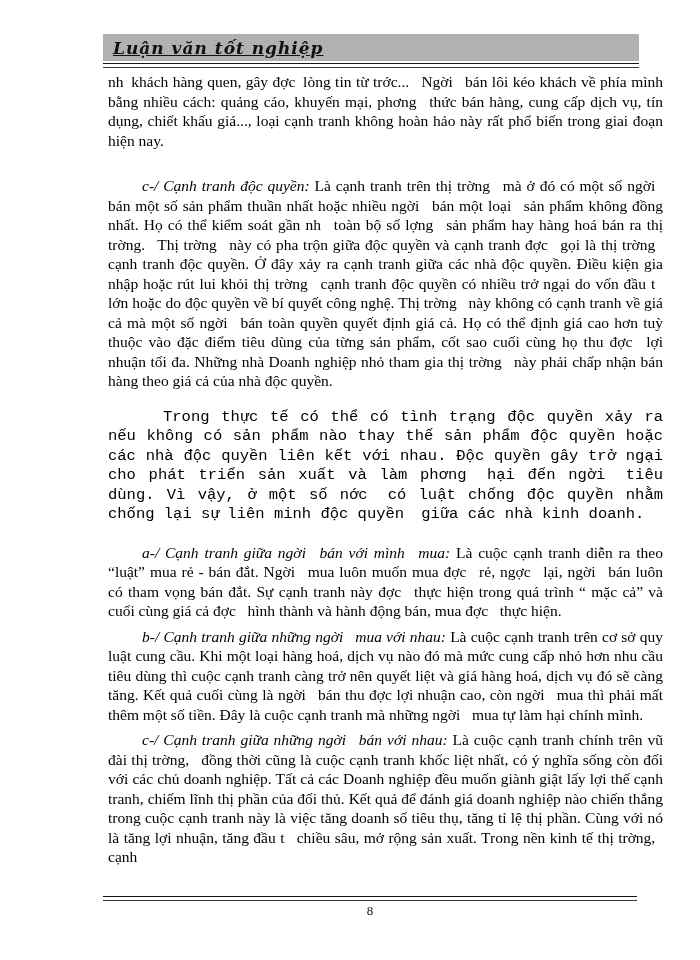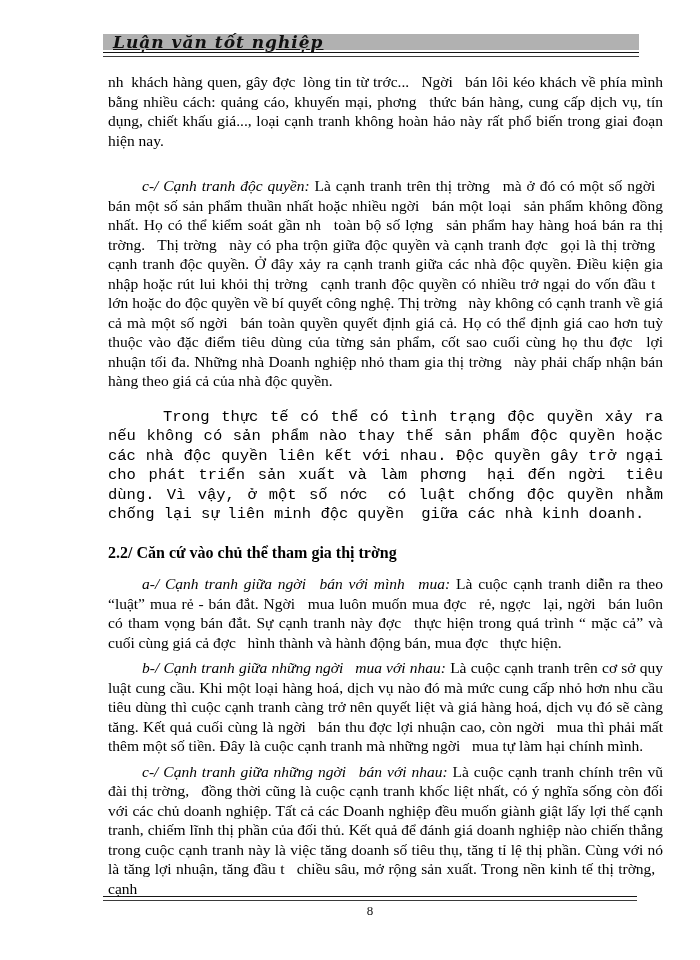--- a/index.html
+++ b/index.html
@@ -9,21 +9,21 @@
     font-family: "Liberation Serif", serif;
     color: #000000;
     overflow: hidden;
   }
   .page { position: relative; width: 700px; height: 960px; background: #ffffff; }
 
   
   .header { position: absolute; left: 103px; top: 34px; width: 536px; }
   .header-band {
     background: #b1b1b1;
-    height: 16px;
+    height: 27px;
     display: flex; align-items: center;
     padding-left: 10px;
     box-sizing: border-box;
   }
   .header-title {
     font-family: "DejaVu Serif", serif;
     font-style: italic;
     font-weight: bold;
     font-size: 17px;
     text-decoration: underline;
@@ -84,21 +84,20 @@
   </div>
 
   <div class="content">
 
     <p class="para mb-xl"><span>nh khách hàng quen, gây đợc lòng tin từ trớc...  Ngời  bán lôi kéo khách về phía mình bằng nhiều cách: quảng cáo, khuyến mại, phơng  thức bán hàng, cung cấp dịch vụ, tín dụng, chiết khấu giá..., loại cạnh tranh không hoàn hảo này rất phổ biến trong giai đoạn hiện nay.</span></p>
 
     <p class="para ind-sm mb-lg"><span class="lead">c-/ Cạnh tranh độc quyền:</span><span> Là cạnh tranh trên thị trờng  mà ở đó có một số ngời  bán một số sản phẩm thuần nhất hoặc nhiều ngời  bán một loại  sản phẩm không đồng nhất. Họ có thể kiểm soát gần nh  toàn bộ số lợng  sản phẩm hay hàng hoá bán ra thị trờng.  Thị trờng  này có pha trộn giữa độc quyền và cạnh tranh đợc  gọi là thị trờng  cạnh tranh độc quyền. Ở đây xảy ra cạnh tranh giữa các nhà độc quyền. Điều kiện gia nhập hoặc rút lui khỏi thị trờng  cạnh tranh độc quyền có nhiều trở ngại do vốn đầu t  lớn hoặc do độc quyền về bí quyết công nghệ. Thị trờng  này không có cạnh tranh về giá cả mà một số ngời  bán toàn quyền quyết định giá cả. Họ có thể định giá cao hơn tuỳ thuộc vào đặc điểm tiêu dùng của từng sản phẩm, cốt sao cuối cùng họ thu đợc  lợi nhuận tối đa. Những nhà Doanh nghiệp nhỏ tham gia thị trờng  này phải chấp nhận bán hàng theo giá cả của nhà độc quyền.</span></p>
 
     <p class="para ind-lg mb-md"><span>Trong thực tế có thể có tình trạng độc quyền xảy ra nếu không có sản phẩm nào thay thế sản phẩm độc quyền hoặc các nhà độc quyền liên kết với nhau. Độc quyền gây trở ngại cho phát triển sản xuất và làm phơng  hại đến ngời  tiêu dùng. Vì vậy, ở một số nớc  có luật chống độc quyền nhằm chống lại sự liên minh độc quyền  giữa các nhà kinh doanh.</span></p>
 
-    <h2 class="heading">2.2/ Căn cứ vào chủ thể tham gia thị trờng</h2>
 
     <p class="para ind-sm mb-sm"><span class="lead">a-/ Cạnh tranh giữa ngời  bán với mình  mua:</span><span> Là cuộc cạnh tranh diễn ra theo “luật” mua rẻ - bán đắt. Ngời  mua luôn muốn mua đợc  rẻ, ngợc  lại, ngời  bán luôn có tham vọng bán đắt. Sự cạnh tranh này đợc  thực hiện trong quá trình “ mặc cả” và cuối cùng giá cả đợc  hình thành và hành động bán, mua đợc  thực hiện.</span></p>
 
     <p class="para ind-sm mb-sm"><span class="lead">b-/ Cạnh tranh giữa những ngời  mua với nhau:</span><span> Là cuộc cạnh tranh trên cơ sở quy luật cung cầu. Khi một loại hàng hoá, dịch vụ nào đó mà mức cung cấp nhỏ hơn nhu cầu tiêu dùng thì cuộc cạnh tranh càng trở nên quyết liệt và giá hàng hoá, dịch vụ đó sẽ càng tăng. Kết quả cuối cùng là ngời  bán thu đợc lợi nhuận cao, còn ngời  mua thì phải mất thêm một số tiền. Đây là cuộc cạnh tranh mà những ngời  mua tự làm hại chính mình.</span></p>
 
     <p class="para ind-sm"><span class="lead">c-/ Cạnh tranh giữa những ngời  bán với nhau:</span><span> Là cuộc cạnh tranh chính trên vũ đài thị trờng,  đồng thời cũng là cuộc cạnh tranh khốc liệt nhất, có ý nghĩa sống còn đối với các chủ doanh nghiệp. Tất cả các Doanh nghiệp đều muốn giành giật lấy lợi thế cạnh tranh, chiếm lĩnh thị phần của đối thủ. Kết quả để đánh giá doanh nghiệp nào chiến thắng trong cuộc cạnh tranh này là việc tăng doanh số tiêu thụ, tăng tỉ lệ thị phần. Cùng với nó là tăng lợi nhuận, tăng đầu t  chiều sâu, mở rộng sản xuất. Trong nền kinh tế thị trờng,  cạnh</span></p>
 
   </div>
 
   <div class="footer">

